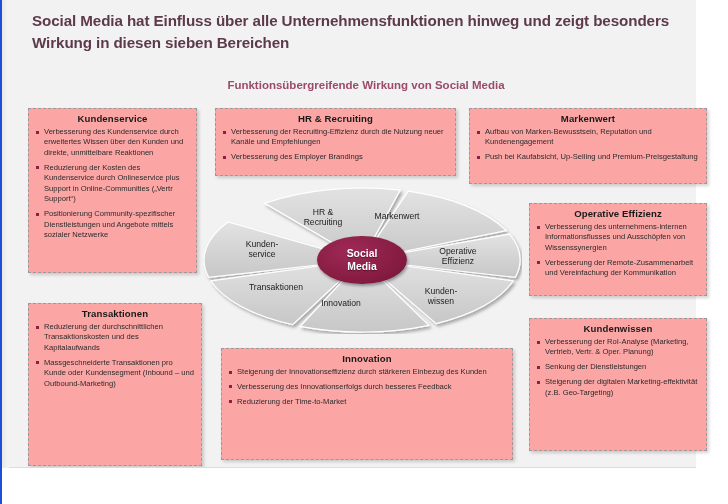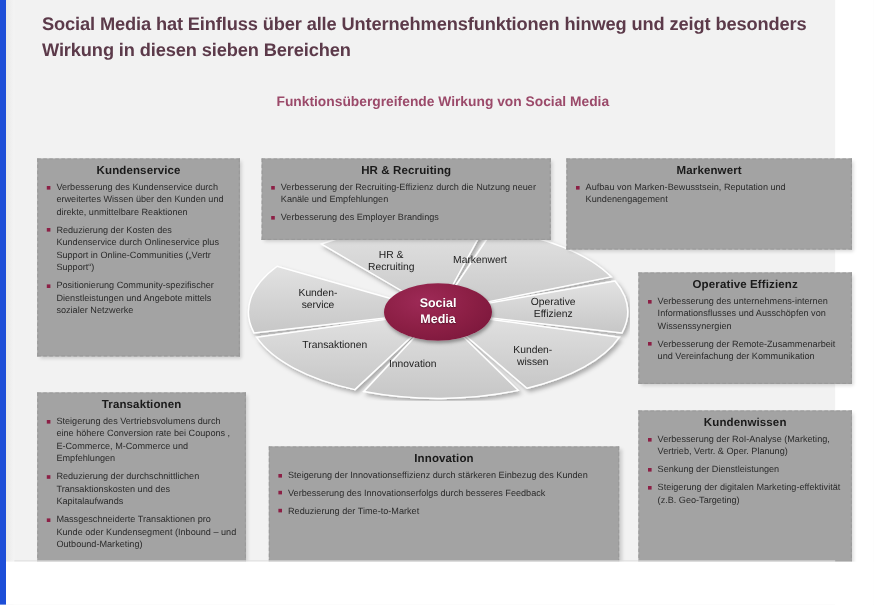--- a/index.html
+++ b/index.html
@@ -6,21 +6,21 @@
   html, body {
     width: 728px; height: 504px;
     font-family: "Liberation Sans", sans-serif;
     background: #ffffff;
     overflow: hidden;
   }
   #slide {
     position: relative;
     width: 696px; height: 504px;
     background: #f2f2f2;
-    border-left: 5px solid #1d4ed8;
+    border-left: 2px solid #1d4ed8;
   }
   #slide::before {
     content: "";
     position: absolute; left: 0; top: 0; bottom: 0; width: 7px;
     background: linear-gradient(to right,#e9e9e9,#f4f4f4);
   }
 
   
   .title {
     position: absolute;
@@ -37,25 +37,24 @@
     left: 0; top: 79px; width: 728px;
     text-align: center;
     font-size: 11.5px;
     font-weight: bold;
     color: #9b4a6a;
   }
 
   
   .box {
     position: absolute;
-    background: #a3a3a3;
+    background: #fca5a5;
     border: 1px dashed #9a9a9a;
     box-shadow: 2px 2px 3px rgba(0,0,0,0.17);
     padding: 4px 6px 5px 6px;
-    margin-top: 24px;
   }
   .box h3 {
     text-align: center;
     font-size: 9.6px;
     font-weight: bold;
     color: #1a1a1a;
     margin-bottom: 3px;
     letter-spacing: 0.1px;
   }
   .box ul { list-style: none; }
@@ -215,20 +214,21 @@
     <ul>
       <li>Verbesserung der Recruiting-Effizienz durch die Nutzung neuer Kanäle und Empfehlungen</li>
       <li>Verbesserung des Employer Brandings</li>
     </ul>
   </div>
 
   <div class="box" id="box-markenwert">
     <h3>Markenwert</h3>
     <ul>
       <li>Aufbau von Marken-Bewusstsein, Reputation und Kundenengagement</li>
+      <li>Push bei Kaufabsicht, Up-Selling und Premium-Preisgestaltung</li>
     </ul>
   </div>
 
   <div class="box" id="box-operative">
     <h3>Operative Effizienz</h3>
     <ul>
       <li>Verbesserung des unternehmens-internen Informationsflusses und Ausschöpfen von Wissenssynergien</li>
       <li>Verbesserung der Remote-Zusammenarbeit und Vereinfachung der Kommunikation</li>
     </ul>
   </div>
@@ -238,21 +238,20 @@
     <ul>
       <li>Verbesserung der RoI-Analyse (Marketing, Vertrieb, Vertr. &amp; Oper. Planung)</li>
       <li>Senkung der Dienstleistungen</li>
       <li>Steigerung der digitalen Marketing-effektivität (z.B. Geo-Targeting)</li>
     </ul>
   </div>
 
   <div class="box" id="box-transaktionen">
     <h3>Transaktionen</h3>
     <ul>
-      <li>Steigerung des Vertriebsvolumens durch eine höhere Conversion rate bei Coupons , E-Commerce, M-Commerce und Empfehlungen</li>
       <li>Reduzierung der durchschnittlichen Transaktionskosten und des Kapitalaufwands</li>
       <li>Massgeschneiderte Transaktionen pro Kunde oder Kundensegment (Inbound – und Outbound-Marketing)</li>
     </ul>
   </div>
 
   <div class="box" id="box-innovation">
     <h3>Innovation</h3>
     <ul>
       <li>Steigerung der Innovationseffizienz durch stärkeren Einbezug des Kunden</li>
       <li>Verbesserung des Innovationserfolgs durch besseres Feedback</li>

